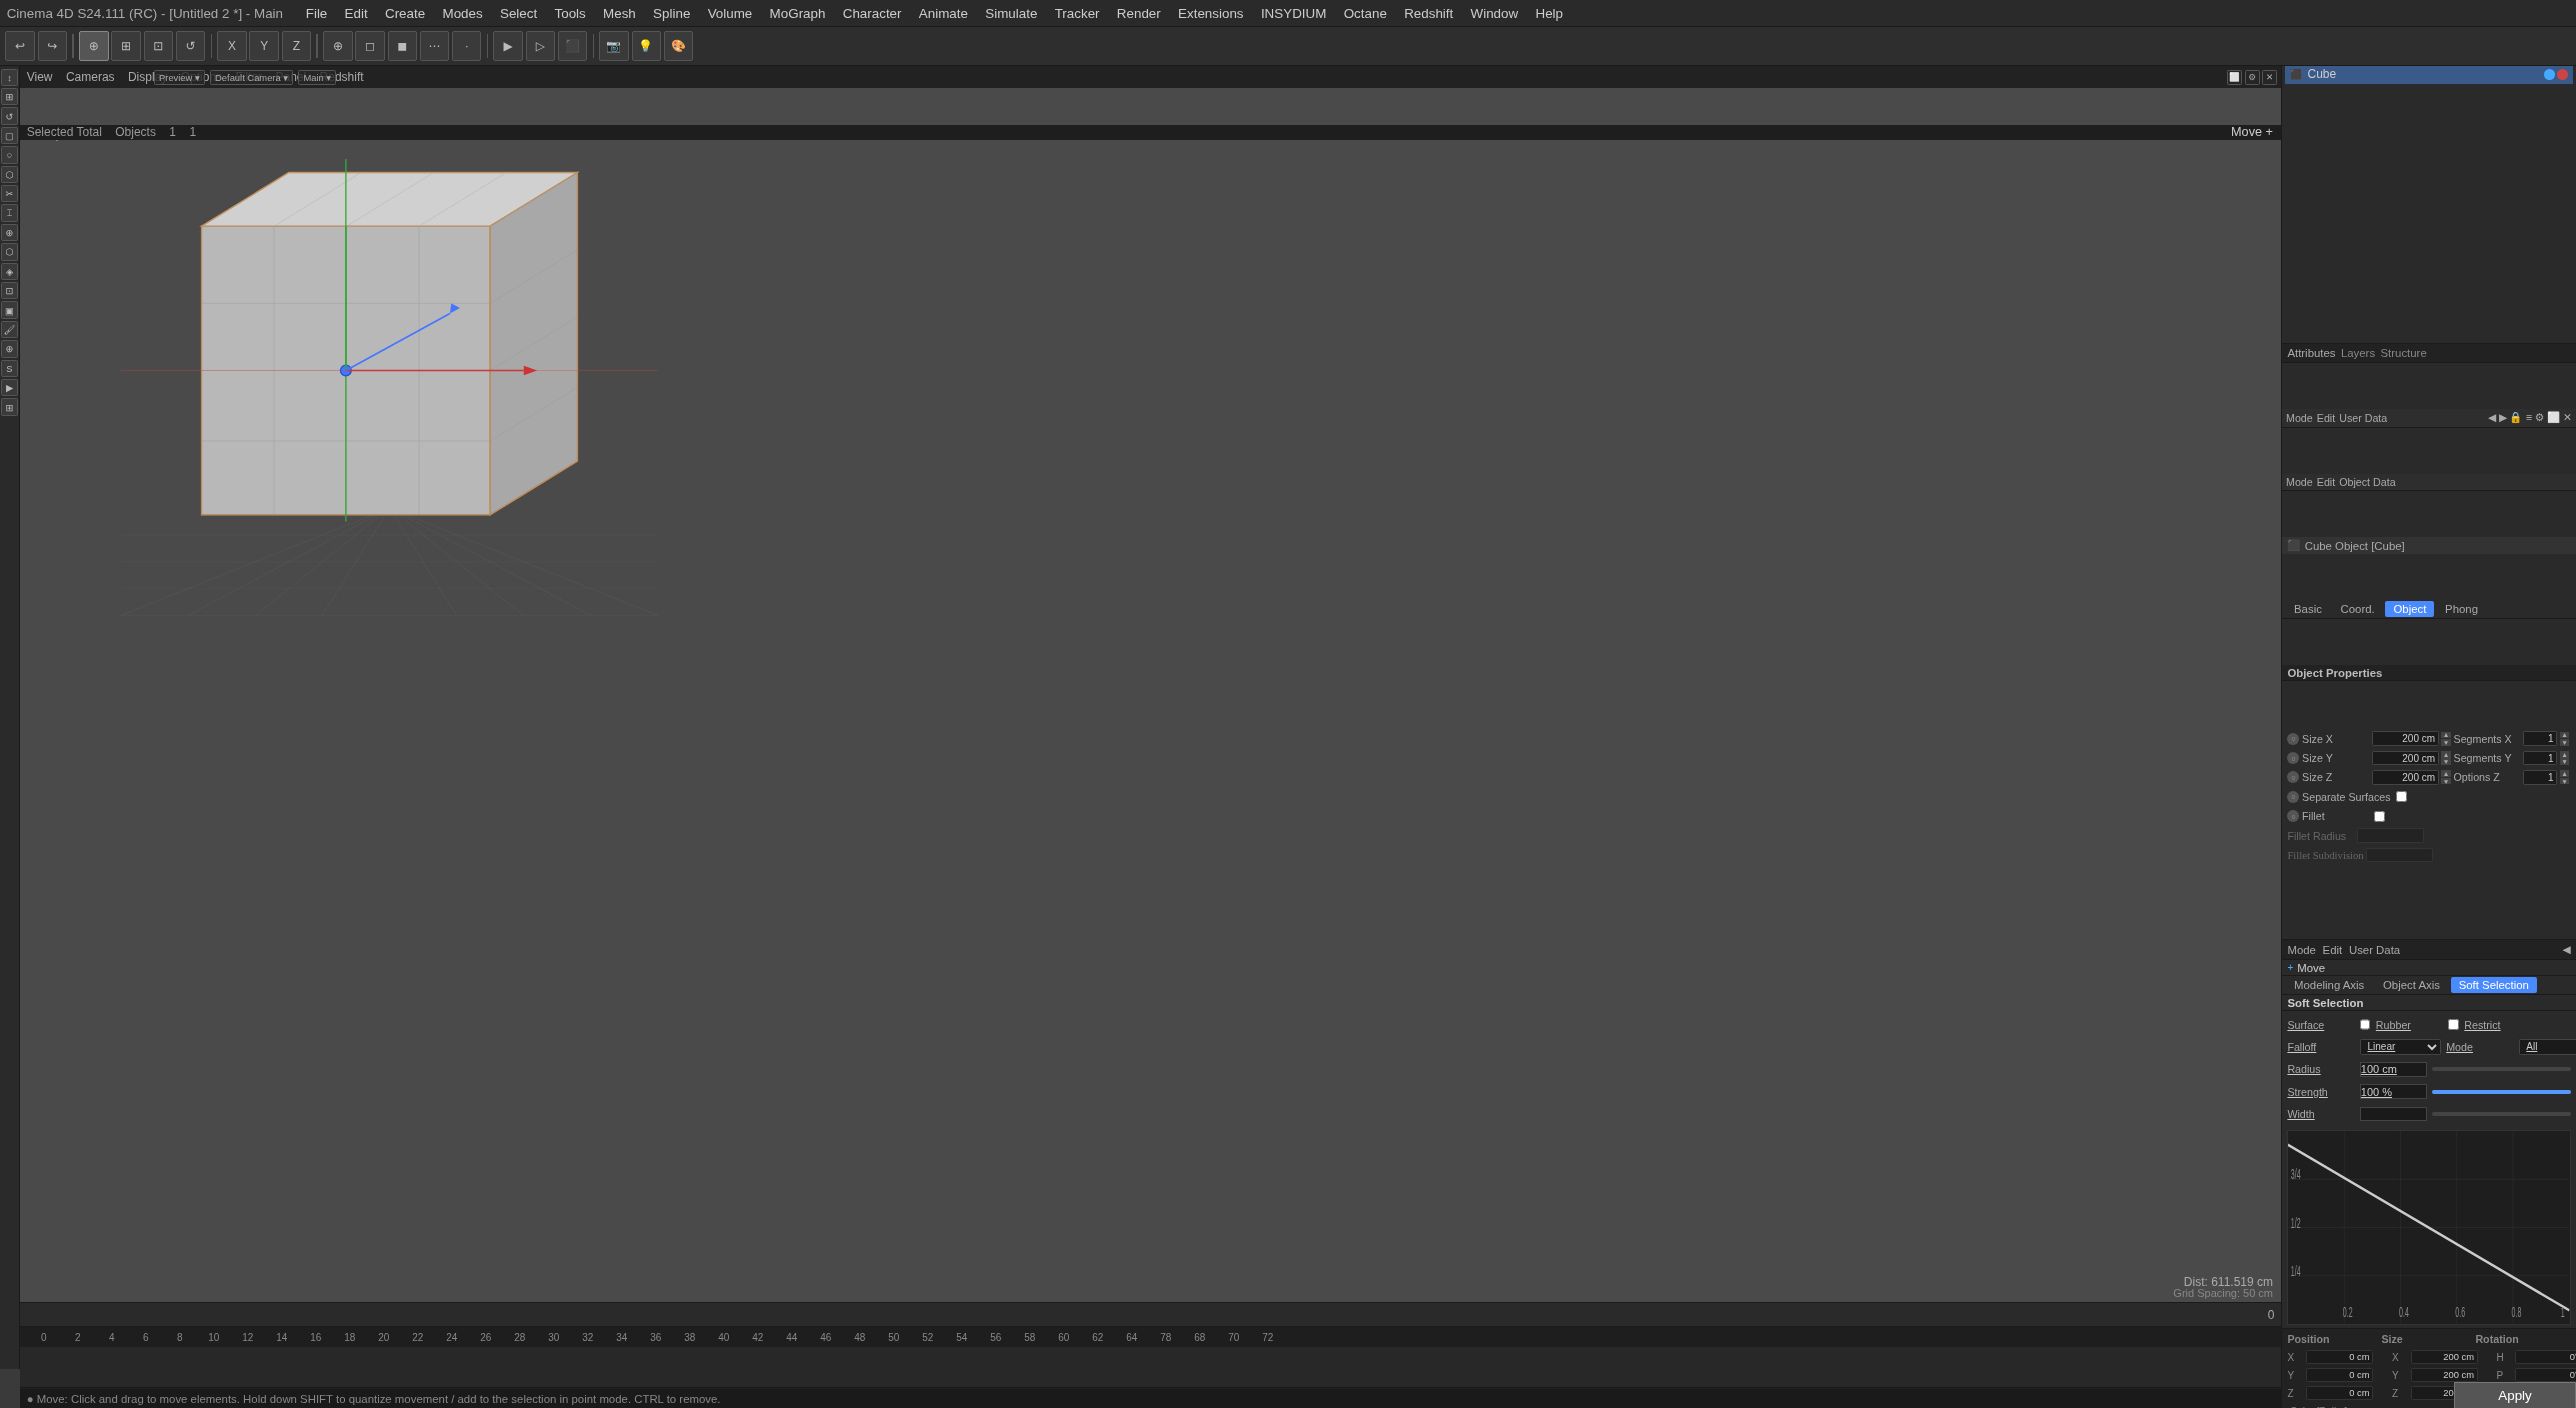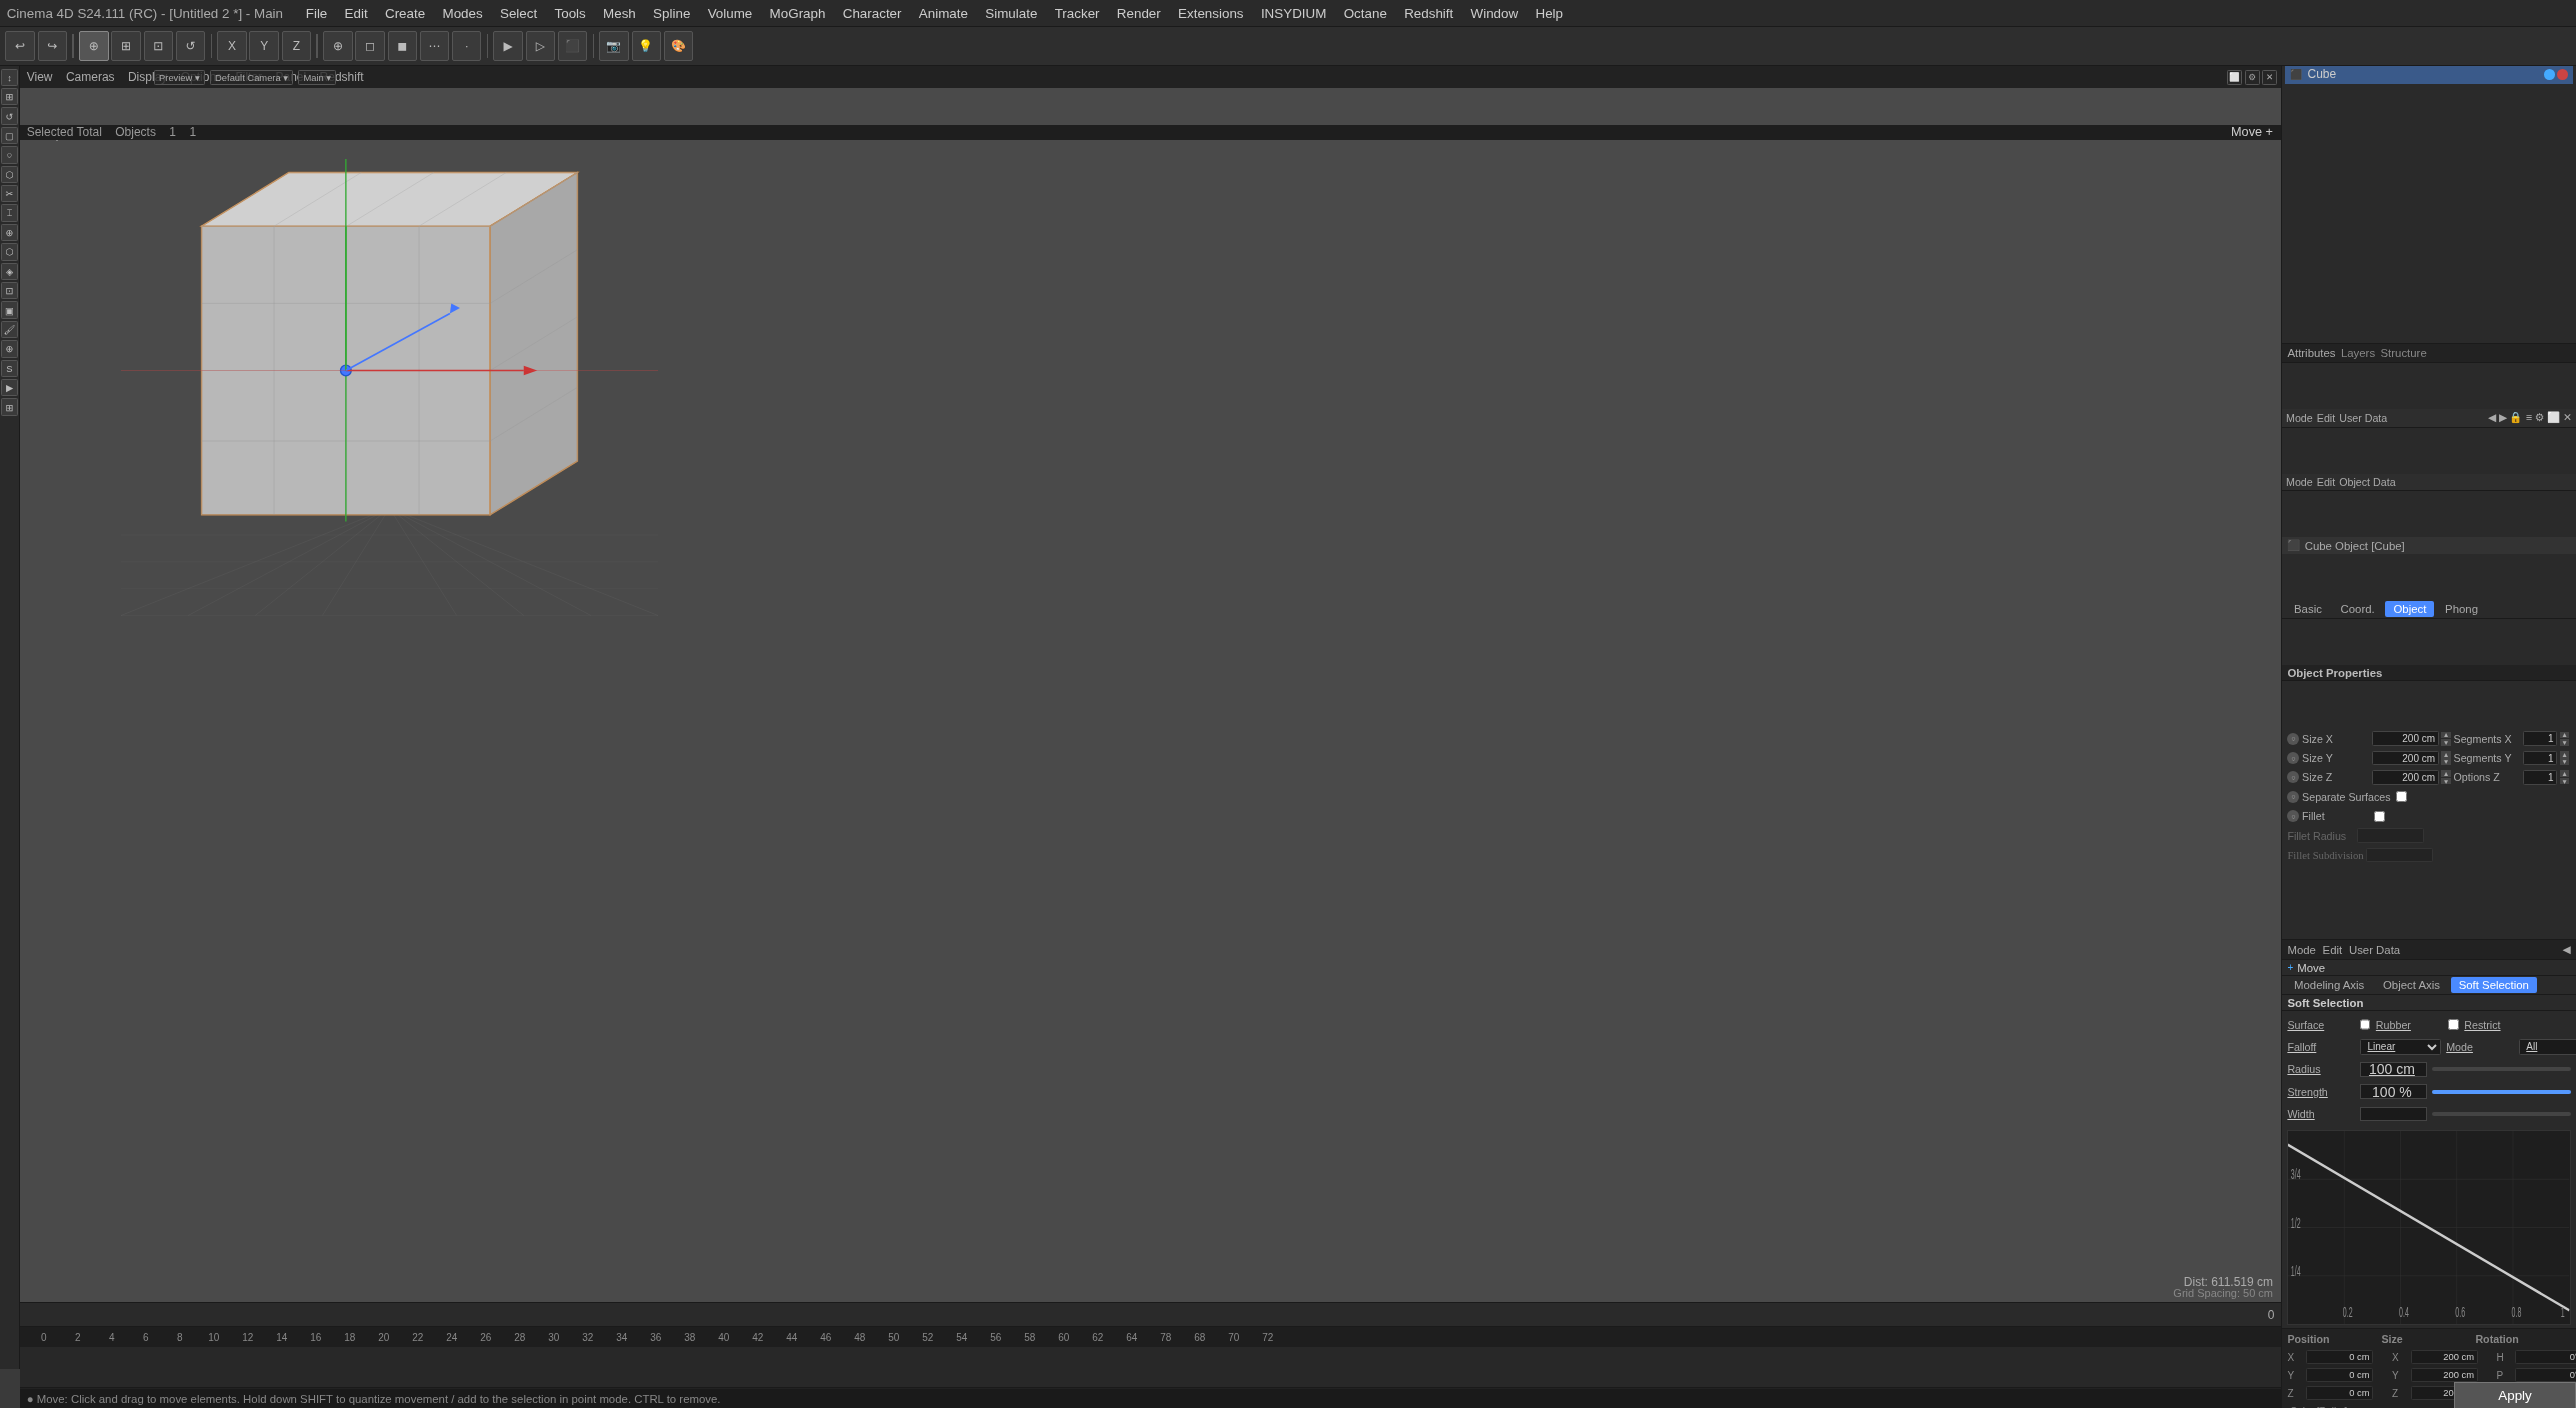--- a/index.html
+++ b/index.html
@@ -605,22 +605,22 @@
       font-size: 10px;
       padding: 0 2.7px;
       min-width: 81px;
     }
     .ss-input {
       width: 67px; height: 14.8px;
       background: #1a1a1a;
       border: 0.7px solid #444;
       border-radius: 0;
       color: #ccc;
-      font-size: 14px;
-      text-align: center;
+      font-size: 11px;
+      text-align: left;
       padding-right: 2.7px;
     }
     .ss-slider {
       flex: 1;
       height: 4px;
       background: #444;
       border-radius: 2px;
     }
     #graph-area {
       flex: 1;

